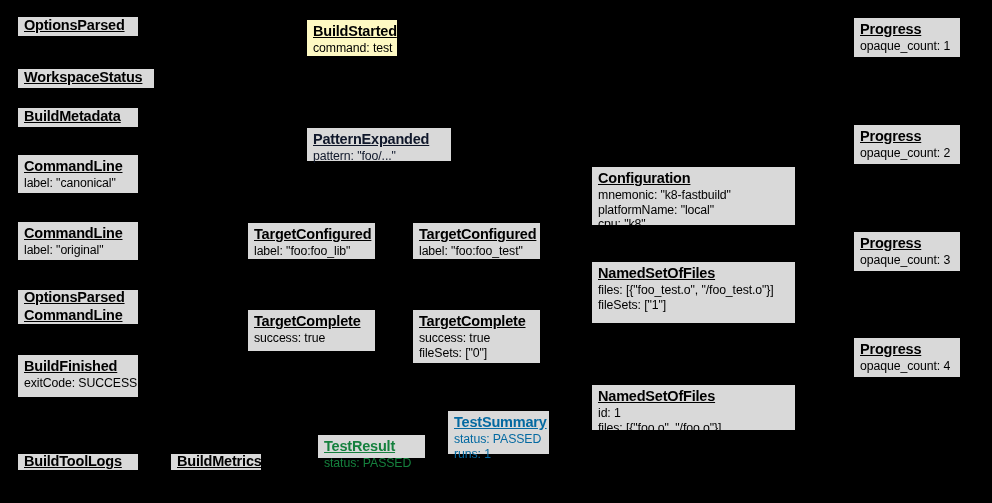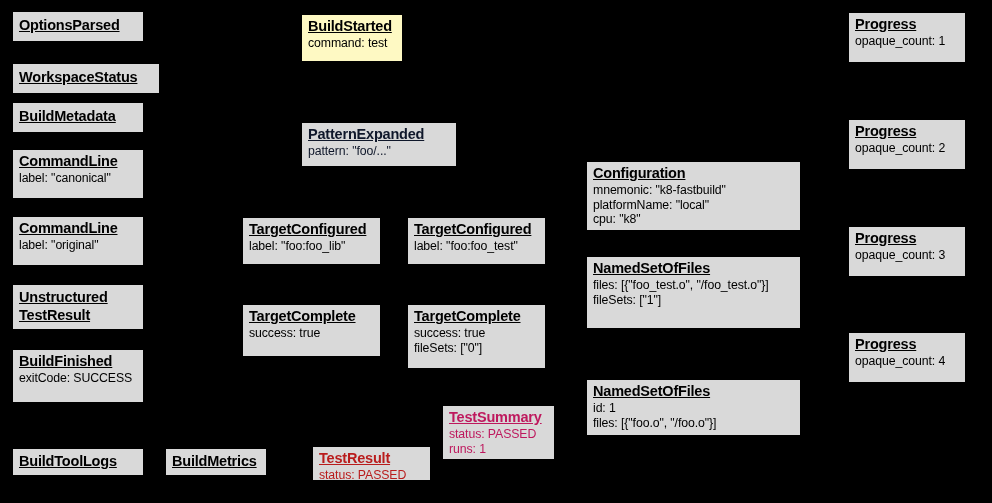--- a/index.html
+++ b/index.html
@@ -12,21 +12,21 @@
     width: 992px;
     height: 503px;
     background: #000000;
     overflow: hidden;
     font-family: "Liberation Sans", sans-serif;
   }
   .node {
     position: absolute;
     box-sizing: border-box;
     background: #d9d9d9;
-    border: 2px solid #4d7c0f;
+    border: 7px solid #4d7c0f;
     padding: 3px 6px 4px 6px;
     color: #000000;
     line-height: 1.18;
   }
   .node .title {
     display: block;
     font-weight: bold;
     font-size: 14.5px;
     text-decoration: underline;
     text-underline-offset: 1px;
@@ -66,21 +66,21 @@
     </div>
     <div class="node" style="left: 11px; top: 148px; width: 134px; height: 52px; background: rgb(217, 217, 217); border-color: rgb(0, 0, 0); color: rgb(0, 0, 0);">
       <span class="title">CommandLine</span>
       <span class="attr">label: "canonical"</span>
     </div>
     <div class="node" style="left: 11px; top: 215px; width: 134px; height: 52px; background: rgb(217, 217, 217); border-color: rgb(0, 0, 0); color: rgb(0, 0, 0);">
       <span class="title">CommandLine</span>
       <span class="attr">label: "original"</span>
     </div>
     <div class="node title-only" style="left: 11px; top: 283px; width: 134px; height: 48px; background: rgb(217, 217, 217); border-color: rgb(0, 0, 0); color: rgb(0, 0, 0);">
-      <span class="title wrap">Unstructured TestResult</span>
+      <span class="title wrap">OptionsParsed CommandLine</span>
     </div>
     <div class="node title-only" style="left: 11px; top: 447px; width: 134px; height: 30px; background: rgb(217, 217, 217); border-color: rgb(0, 0, 0); color: rgb(0, 0, 0);">
       <span class="title">BuildToolLogs</span>
     </div>
     <div class="node" style="left: 11px; top: 348px; width: 134px; height: 56px; background: rgb(217, 217, 217); border-color: rgb(0, 0, 0); color: rgb(0, 0, 0);">
       <span class="title">BuildFinished</span>
       <span class="attr">exitCode: SUCCESS</span>
     </div>
     <div class="node title-only" style="left: 164px; top: 447px; width: 104px; height: 30px; background: rgb(217, 217, 217); border-color: rgb(0, 0, 0); color: rgb(0, 0, 0);">
       <span class="title">BuildMetrics</span>
@@ -103,25 +103,25 @@
     </div>
     <div class="node" style="left: 241px; top: 303px; width: 141px; height: 55px; background: rgb(217, 217, 217); border-color: rgb(0, 0, 0); color: rgb(0, 0, 0);">
       <span class="title">TargetComplete</span>
       <span class="attr">success: true</span>
     </div>
     <div class="node" style="left: 406px; top: 303px; width: 141px; height: 67px; background: rgb(217, 217, 217); border-color: rgb(0, 0, 0); color: rgb(0, 0, 0);">
       <span class="title">TargetComplete</span>
       <span class="attr">success: true</span>
       <span class="attr">fileSets: ["0"]</span>
     </div>
-    <div class="node" style="left: 311px; top: 445px; width: 121px; height: 37px; background: rgb(217, 217, 217); border-color: rgb(0, 0, 0); color: #b91c1c;">
+    <div class="node" style="left: 311px; top: 428px; width: 121px; height: 37px; background: rgb(217, 217, 217); border-color: rgb(0, 0, 0); color: #15803d;">
       <span class="title">TestResult</span>
       <span class="attr">status: PASSED</span>
     </div>
-    <div class="node" style="left: 441px; top: 404px; width: 115px; height: 57px; background: rgb(217, 217, 217); border-color: rgb(0, 0, 0); color: #be185d;">
+    <div class="node" style="left: 441px; top: 404px; width: 115px; height: 57px; background: rgb(217, 217, 217); border-color: rgb(0, 0, 0); color: #0369a1;">
       <span class="title">TestSummary</span>
       <span class="attr">status: PASSED</span>
       <span class="attr">runs: 1</span>
     </div>
     <div class="node" style="left: 585px; top: 160px; width: 217px; height: 72px; background: rgb(217, 217, 217); border-color: rgb(0, 0, 0); color: rgb(0, 0, 0);">
       <span class="title">Configuration</span>
       <span class="attr">mnemonic: "k8-fastbuild"</span>
       <span class="attr">platformName: "local"</span>
       <span class="attr">cpu: "k8"</span>
     </div>

